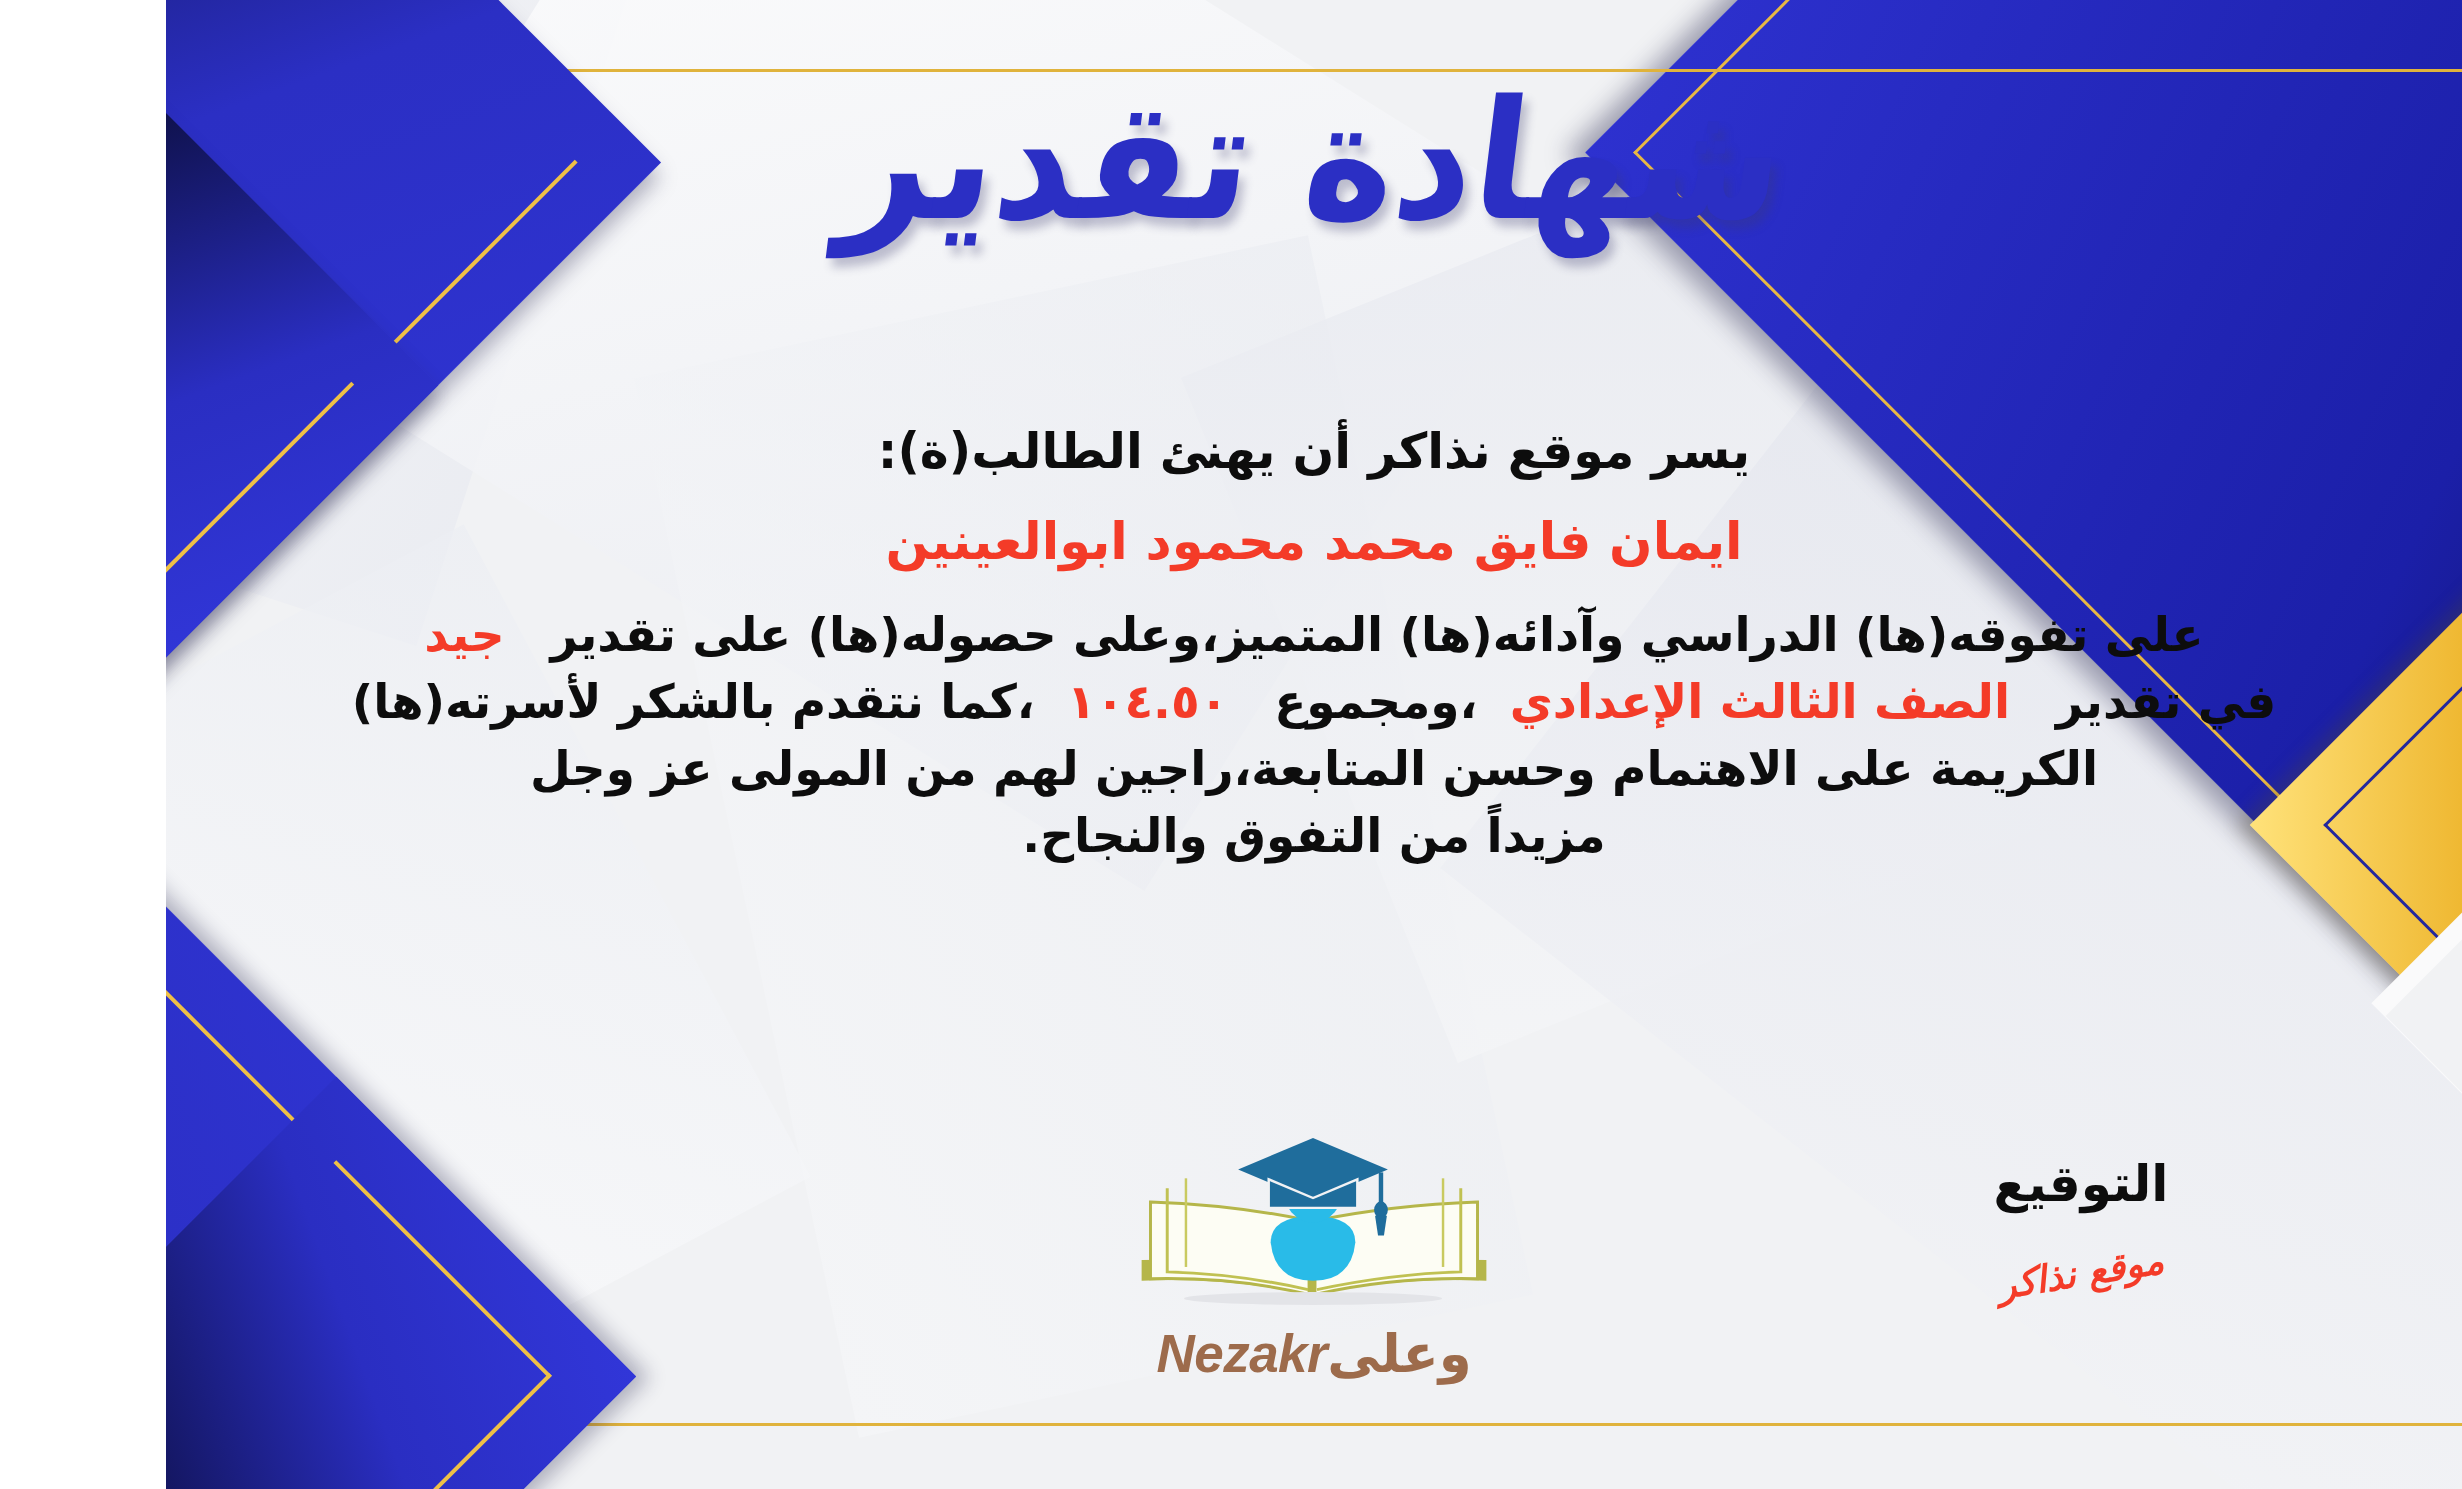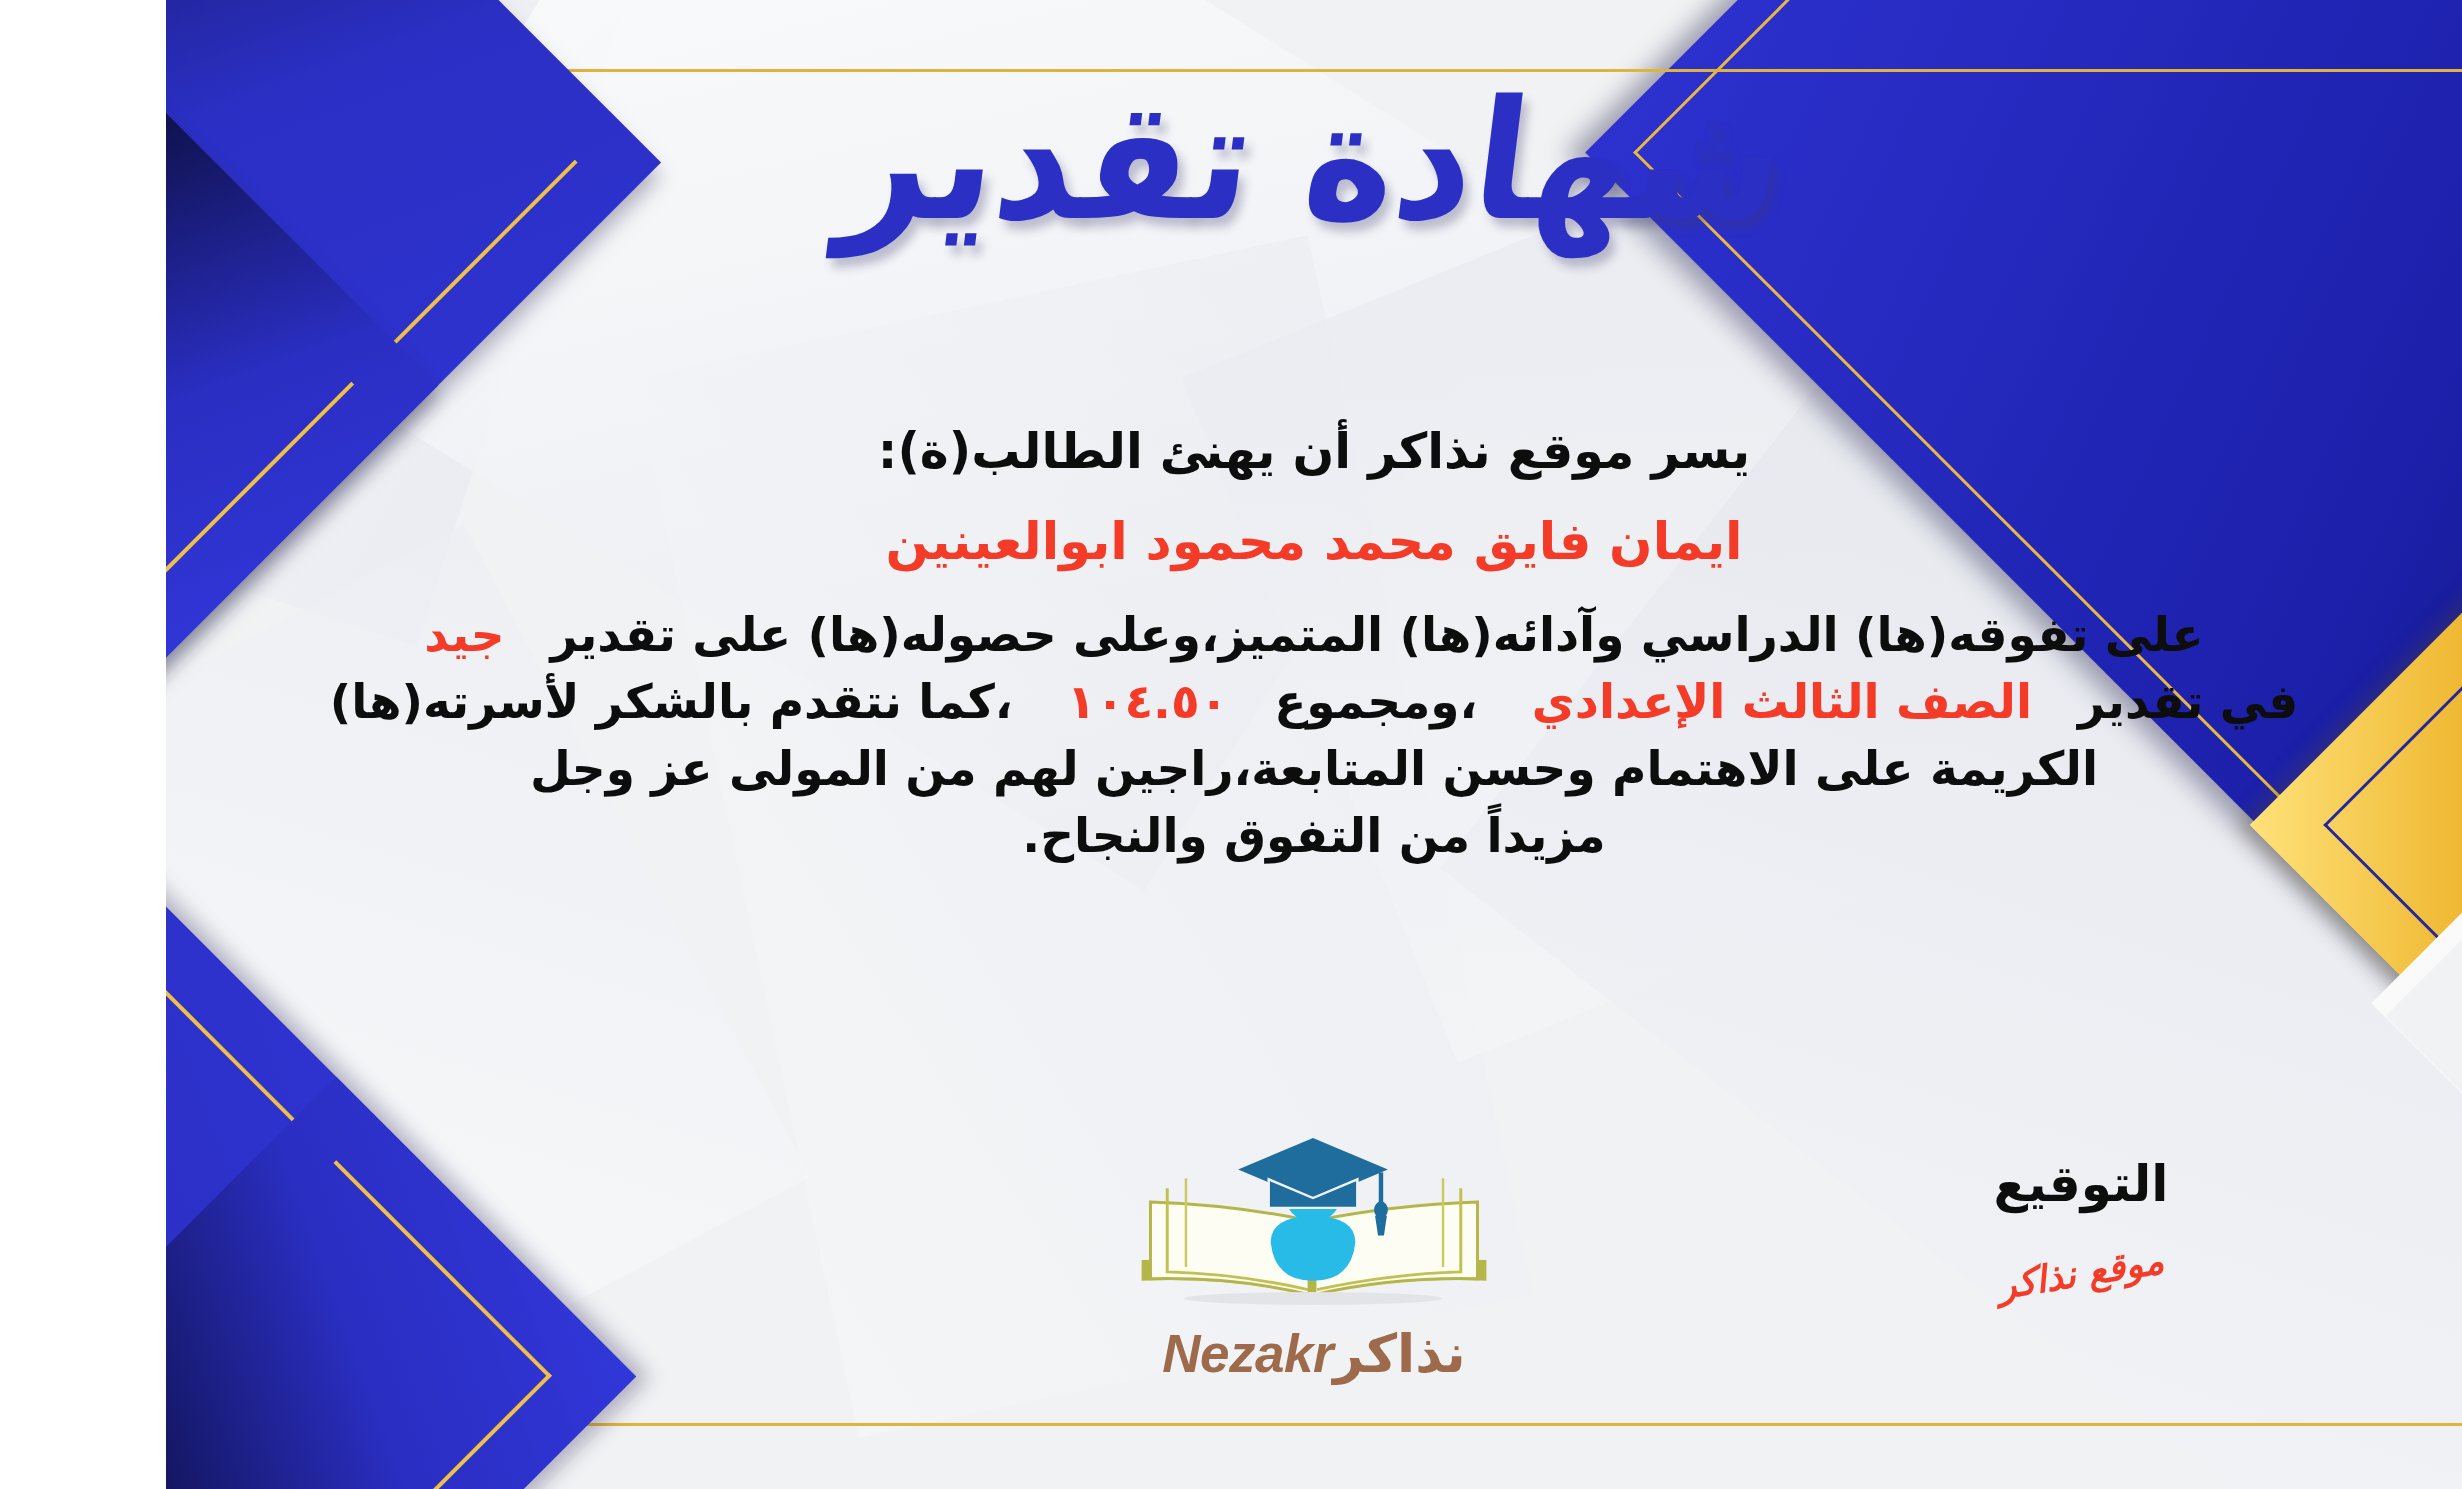--- a/index.html
+++ b/index.html
@@ -181,21 +181,21 @@
   .line-name    {
     font-size: 51px; font-weight: 700; color: #f43b28;
     margin-bottom: 30.5px;
   }
   .line-para    { font-size: 47px; margin-bottom: 6.9px; }
   .line-para-2  { font-size: 47px; margin-bottom: 6.9px; }
   .line-para-3  { font-size: 47px; margin-bottom: 6.9px; }
   .line-para-4  { font-size: 47px; }
 
   .hl { color: #f43b28; font-weight: 700; }
-  .sp-l { margin-left: 38px; }
+  .sp-l { margin-left: 16px; }
   .sp-r { margin-right: 29.5px; }
 
   
   .signature-block {
     position: absolute;
     right: 409px;
     top: 1155px;
     text-align: center;
     width: 276px;
   }
@@ -332,18 +332,18 @@
 
       <g>
         <path d="M408 10 L560 74 L408 138 L256 74 Z" fill="#1f6d9c"></path>
         <path d="M318 94 L318 152 L498 152 L498 94 L408 132 Z" fill="#1f6d9c" stroke="#f1f2f4" stroke-width="5"></path>
         <path d="M546 80 L546 146" stroke="#1f6d9c" stroke-width="9" fill="none"></path>
         <ellipse cx="546" cy="156" rx="14" ry="17" fill="#1f6d9c"></ellipse>
         <path d="M534 168 L558 168 L552 208 L540 208 Z" fill="#1f6d9c"></path>
       </g>
     </svg>
     <div class="logo-word">
-      <span>نذاكر</span><span class="latin">Nezakr</span>
+      <span>وعلى</span><span class="latin">Nezakr</span>
     </div>
   </div>
 
 </div>
 
 
 </body></html>

